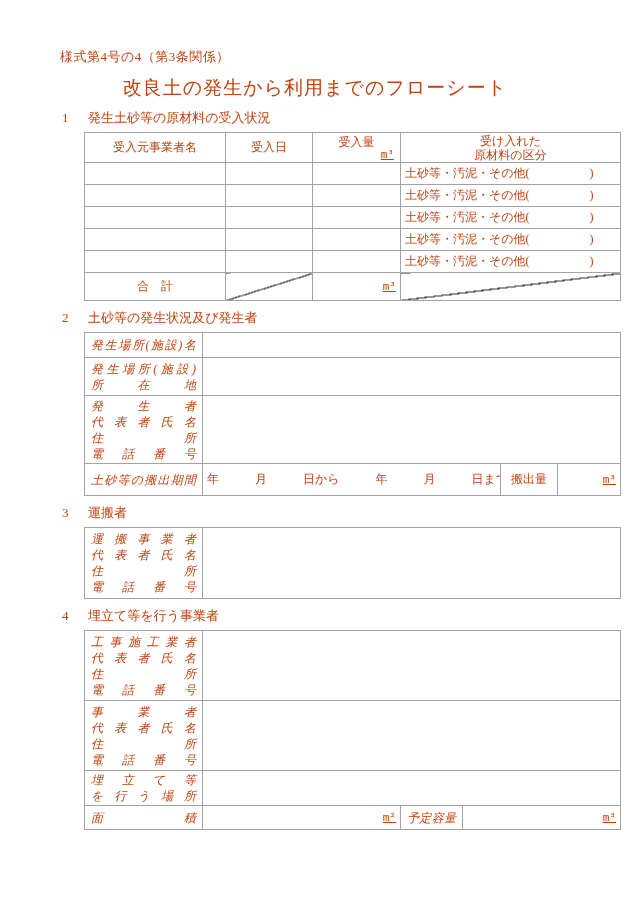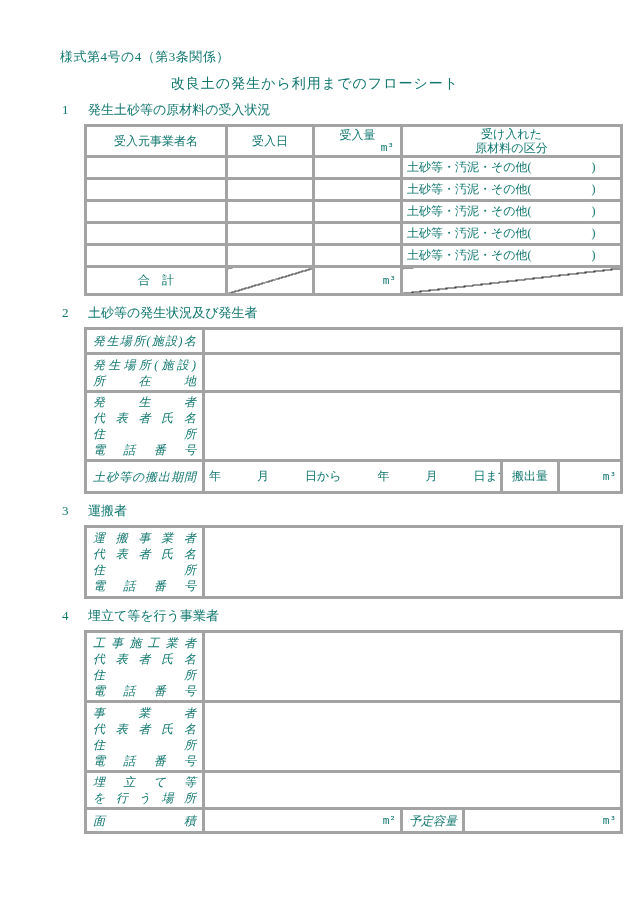--- a/index.html
+++ b/index.html
@@ -1,39 +1,39 @@
 <!DOCTYPE html>
 <html><head>
 <meta charset="utf-8">
 <style>
   * { margin: 0; padding: 0; box-sizing: border-box; }
   html, body { background: #ffffff; }
   .page {
     width: 630px; height: 903px; background: #fff; position: relative;
     font-family: "Liberation Serif", "DejaVu Serif", serif;
-    color: #0f766e; overflow: hidden;
+    color: #c2410c; overflow: hidden;
   }
   .form-number { margin: 48px 0 0 60px; font-size: 13px; letter-spacing: 0.5px; }
-  .doc-title { text-align: center; margin-top: 9px; font-size: 14px; letter-spacing: 1px; }
+  .doc-title { text-align: center; margin-top: 9px; font-size: 19px; letter-spacing: 1px; }
   .sec-heading { margin: 8px 0 5px 62px; font-size: 13px; font-family: Liberation Serif, serif; }
   .sec-heading .sec-no { display: inline-block; width: 26px; }
 
   table { border-collapse: collapse; table-layout: fixed; margin-left: 84px; width: 536px; }
   td {
-    border: 3px solid #a3a3a3; font-size: 12px; font-weight: normal;
+    border: 1px solid #a3a3a3; font-size: 12px; font-weight: normal;
     padding: 0 4px; vertical-align: middle; overflow: hidden;
   }
   td.center { text-align: center; }
   td.right { text-align: right; }
   .lbl { padding: 1px 6px; font-style: italic; }
   .jline {
     text-align: justify; text-align-last: justify; text-justify: inter-character;
     line-height: 16px; white-space: nowrap;
   }
-  .unit { font-family: "DejaVu Sans Mono", "Liberation Mono", monospace; font-size: 11px; }
+  .unit { font-family: "DejaVu Sans Mono", "Liberation Mono", monospace; font-size: 11px; text-decoration: underline; }
   .hdr2 { line-height: 14px; text-align: center; }
   .hdr-unit { text-align: right; line-height: 12px; padding-right: 2px; }
   .diag {
     background: linear-gradient(to bottom right,
       transparent calc(50% - 0.6px), #333 calc(50% - 0.6px),
       #333 calc(50% + 0.6px), transparent calc(50% + 0.6px));
   }
   .h30 { height: 30px; } .h22 { height: 22px; } .h28 { height: 28px; padding-left: 36px; }
   .h25 { height: 25px; } .h38 { height: 38px; } .h68 { height: 68px; }
   .h32 { height: 32px; } .h71 { height: 71px; } .h70 { height: 70px; }

